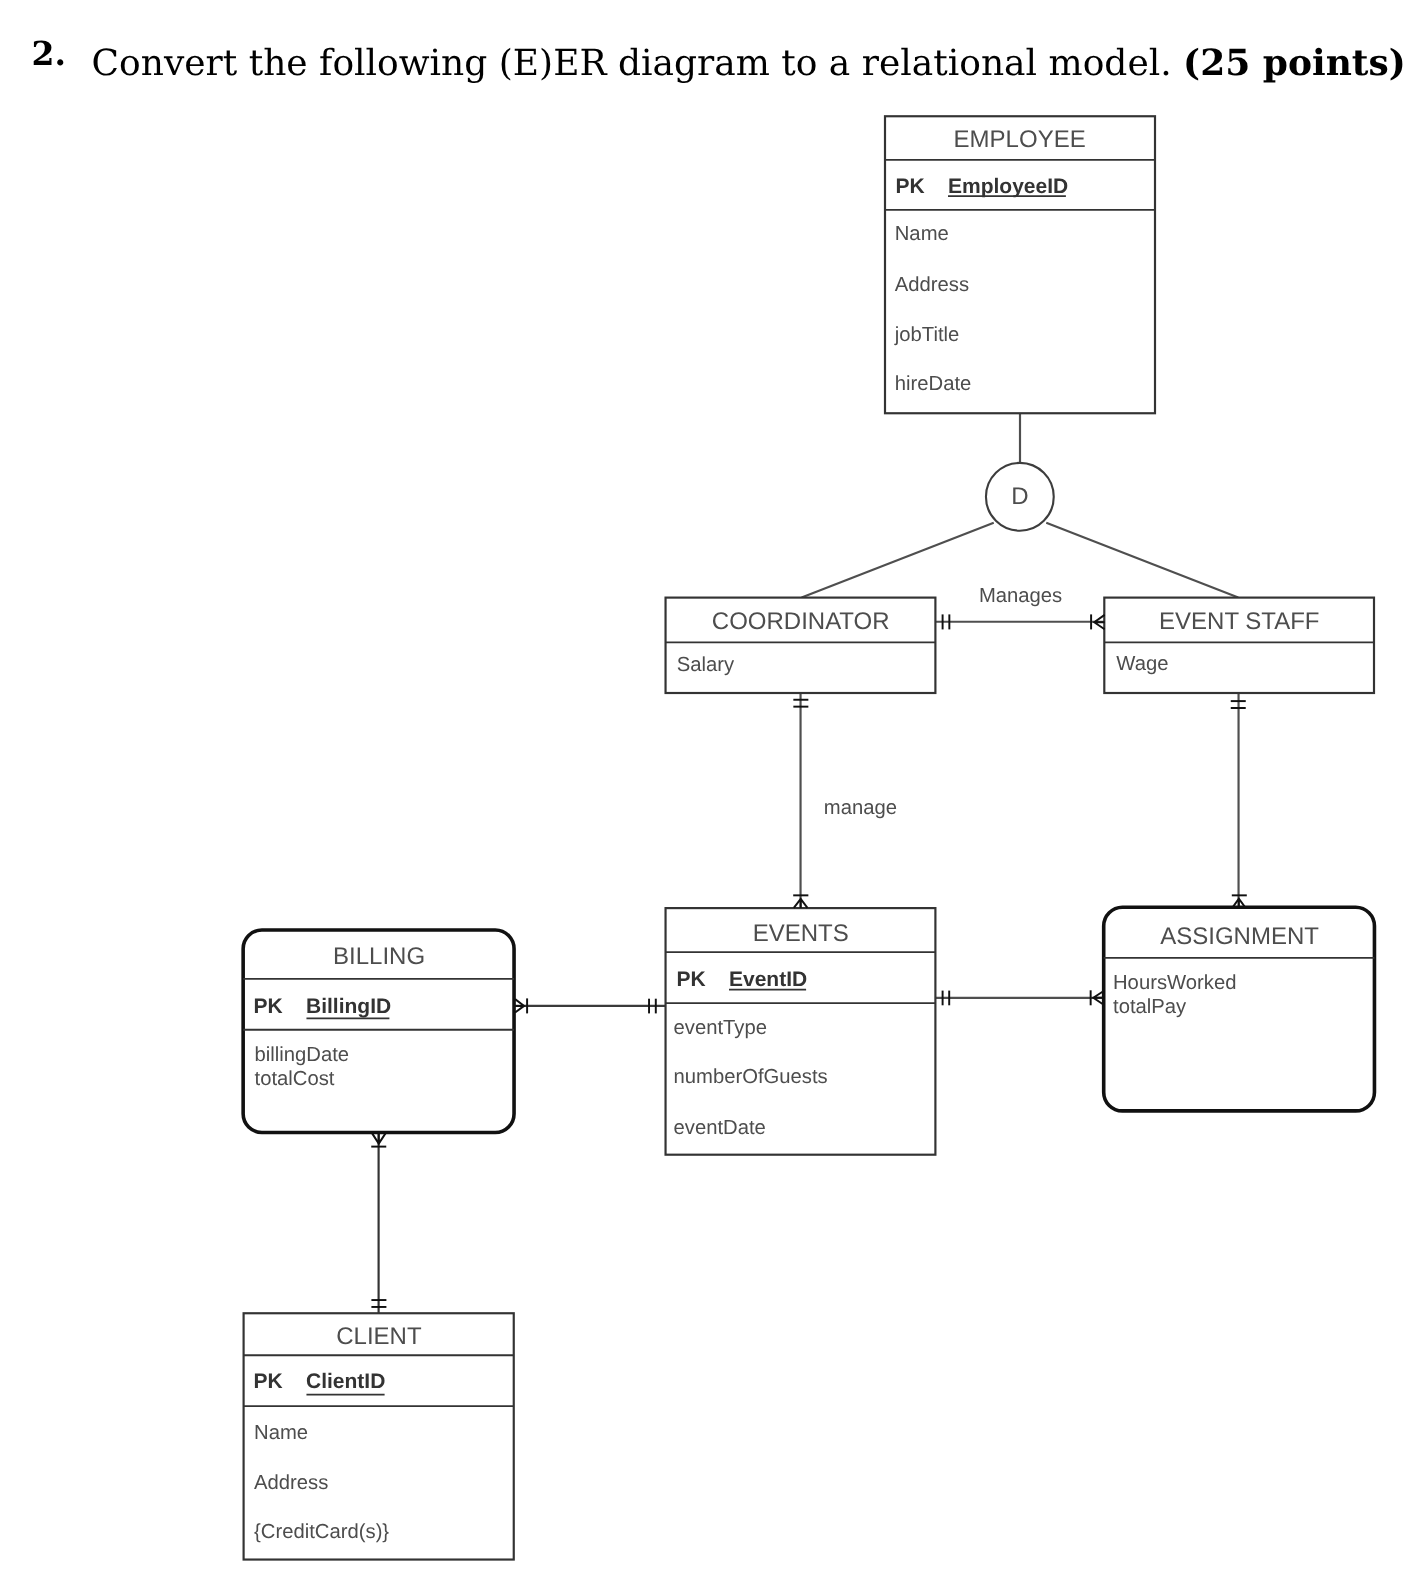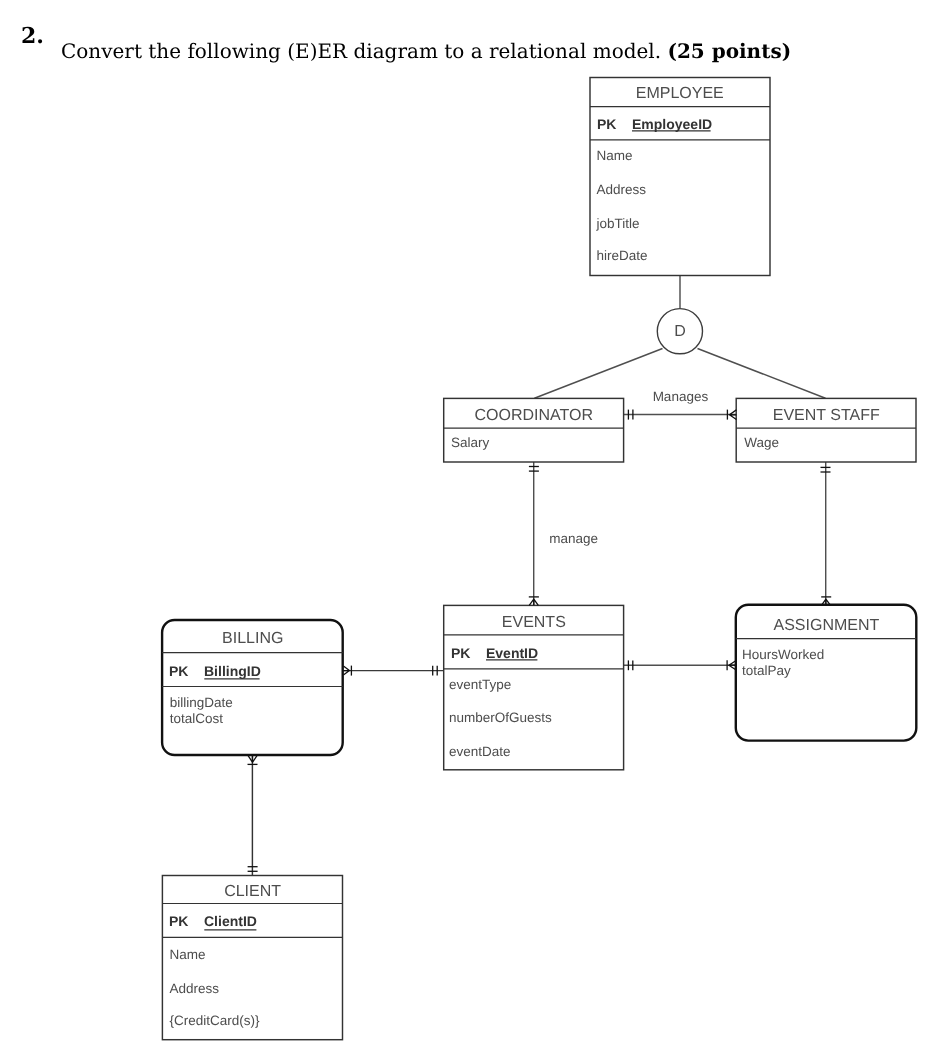--- a/index.html
+++ b/index.html
@@ -3,22 +3,22 @@
 <meta charset="utf-8">
 <title>ER Diagram Question</title>
 <style>
   html,body{margin:0;padding:0;background:#ffffff;}
   body{width:942px;height:1062px;position:relative;overflow:hidden;
        font-family:"Liberation Sans",sans-serif;
        -webkit-font-smoothing:antialiased;text-rendering:geometricPrecision;}
   #question{position:absolute;left:0;top:0;width:942px;height:60px;transform:translateZ(0);}
   .qnum{position:absolute;left:21px;top:25px;font-family:"DejaVu Serif",serif;
         font-size:22px;font-weight:bold;color:#000;line-height:1;}
-  .qtext{position:absolute;left:61px;top:41px;font-family:"DejaVu Serif",serif;
-         font-size:20px;color:#000;white-space:nowrap;line-height:1;}
+  .qtext{position:absolute;left:61px;top:30px;font-family:"DejaVu Serif",serif;
+         font-size:24px;color:#000;white-space:nowrap;line-height:1;}
   .qtext b{font-weight:bold;}
   #diagram{position:absolute;left:0;top:0;transform:translateZ(0);}
   .ttl{font-family:"Liberation Sans",sans-serif;font-size:16px;fill:#4d4d4d;}
   .att{font-family:"Liberation Sans",sans-serif;font-size:13.5px;fill:#4d4d4d;}
   .pk{font-family:"Liberation Sans",sans-serif;font-size:14px;font-weight:bold;fill:#333333;}
   .rel{font-family:"Liberation Sans",sans-serif;font-size:13.5px;fill:#4d4d4d;}
   .dsym{font-family:"Liberation Sans",sans-serif;font-size:16px;fill:#4d4d4d;}
 </style>
 </head>
 <body>

